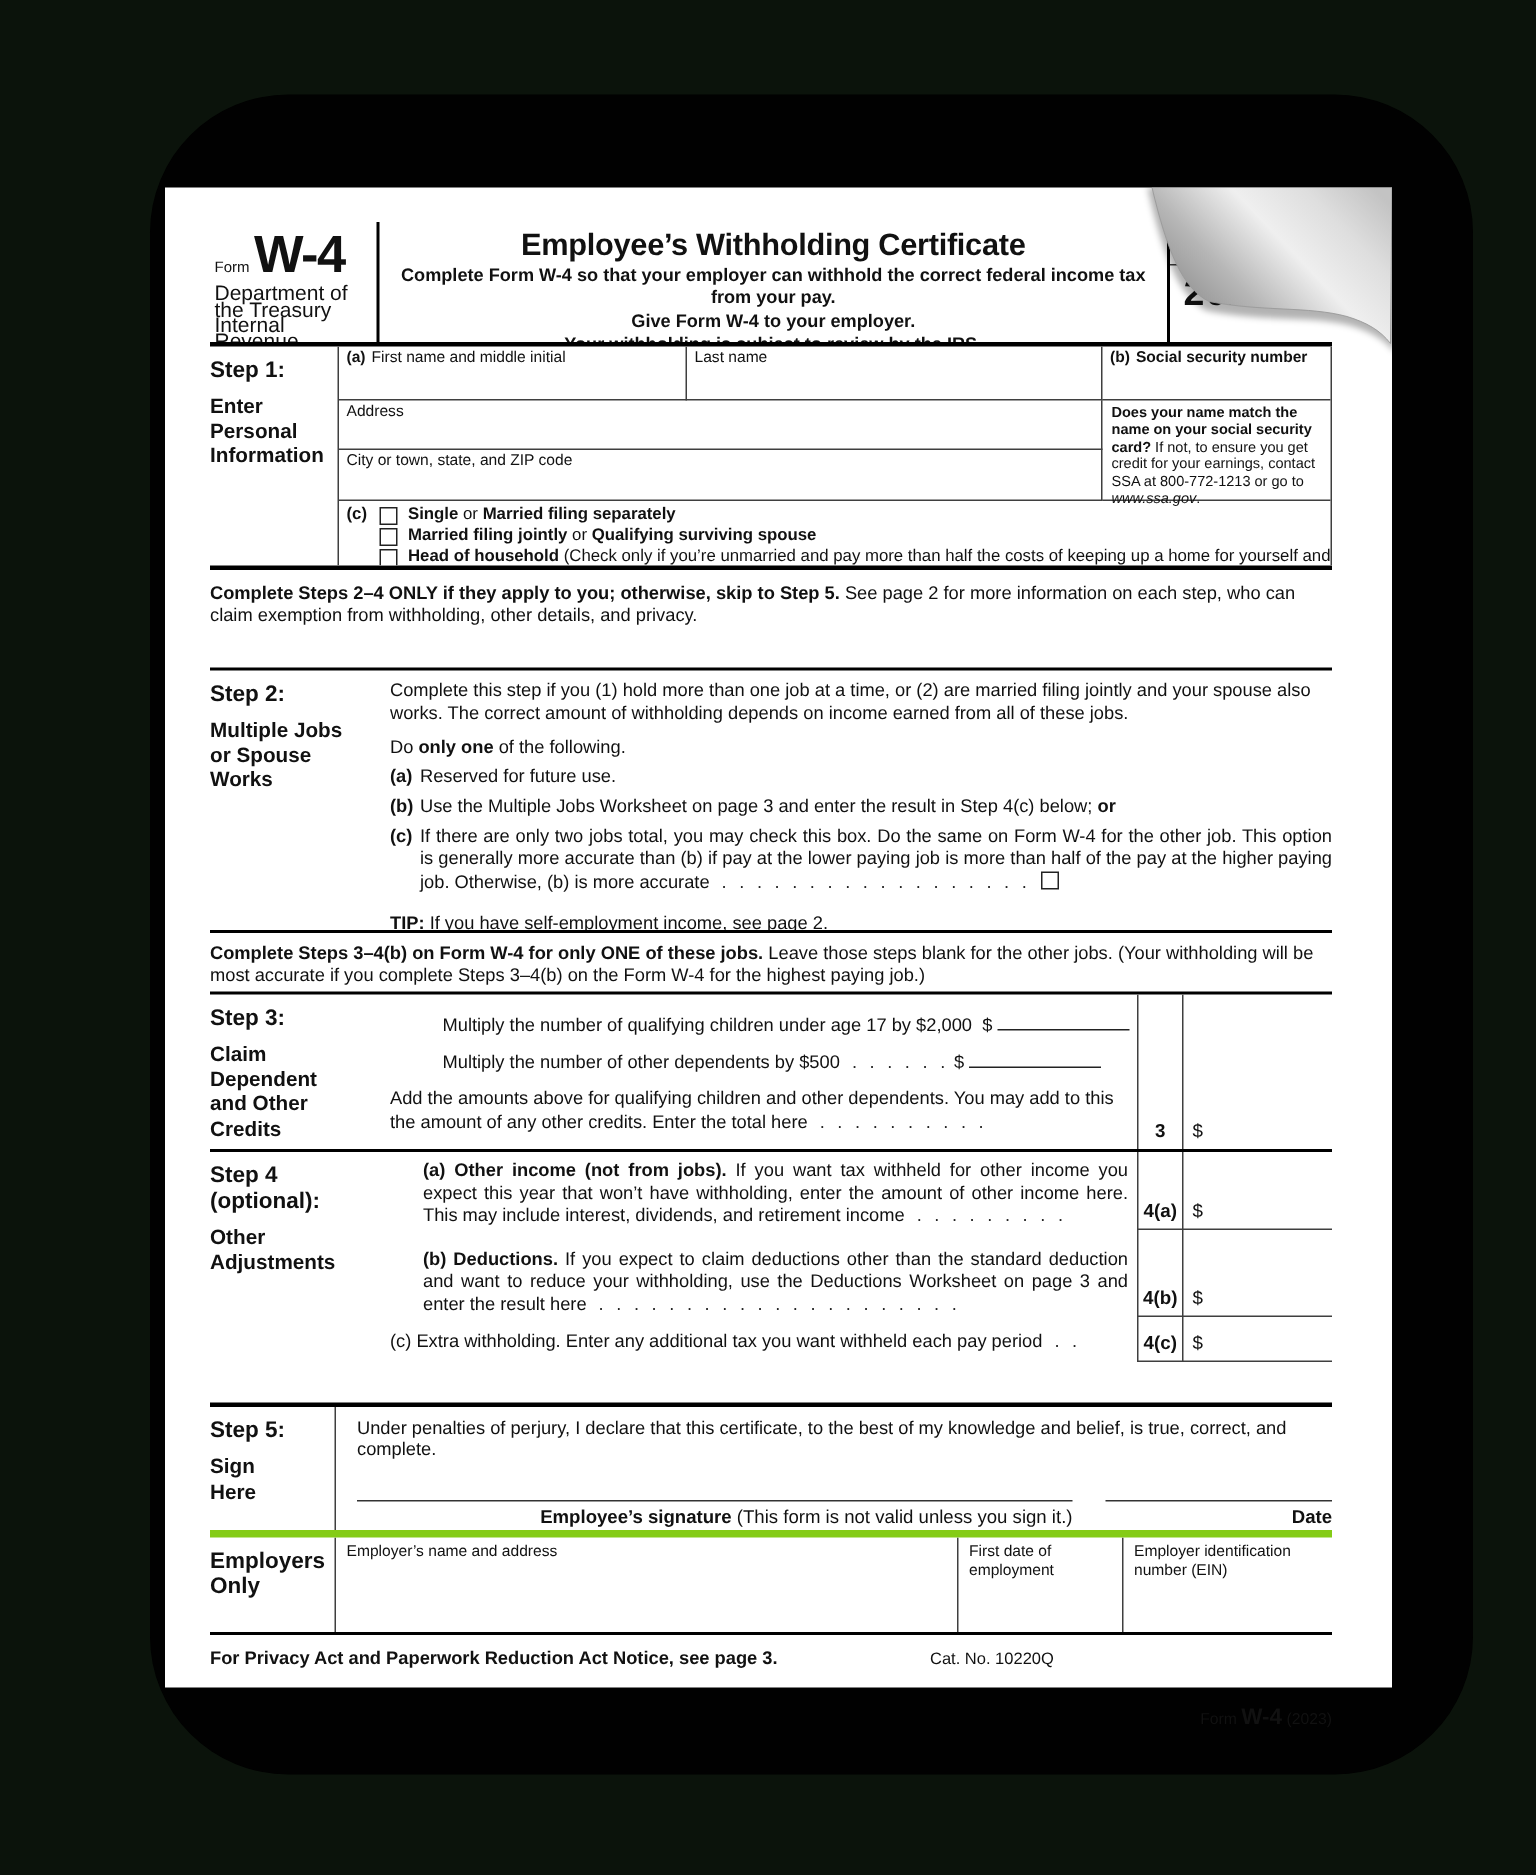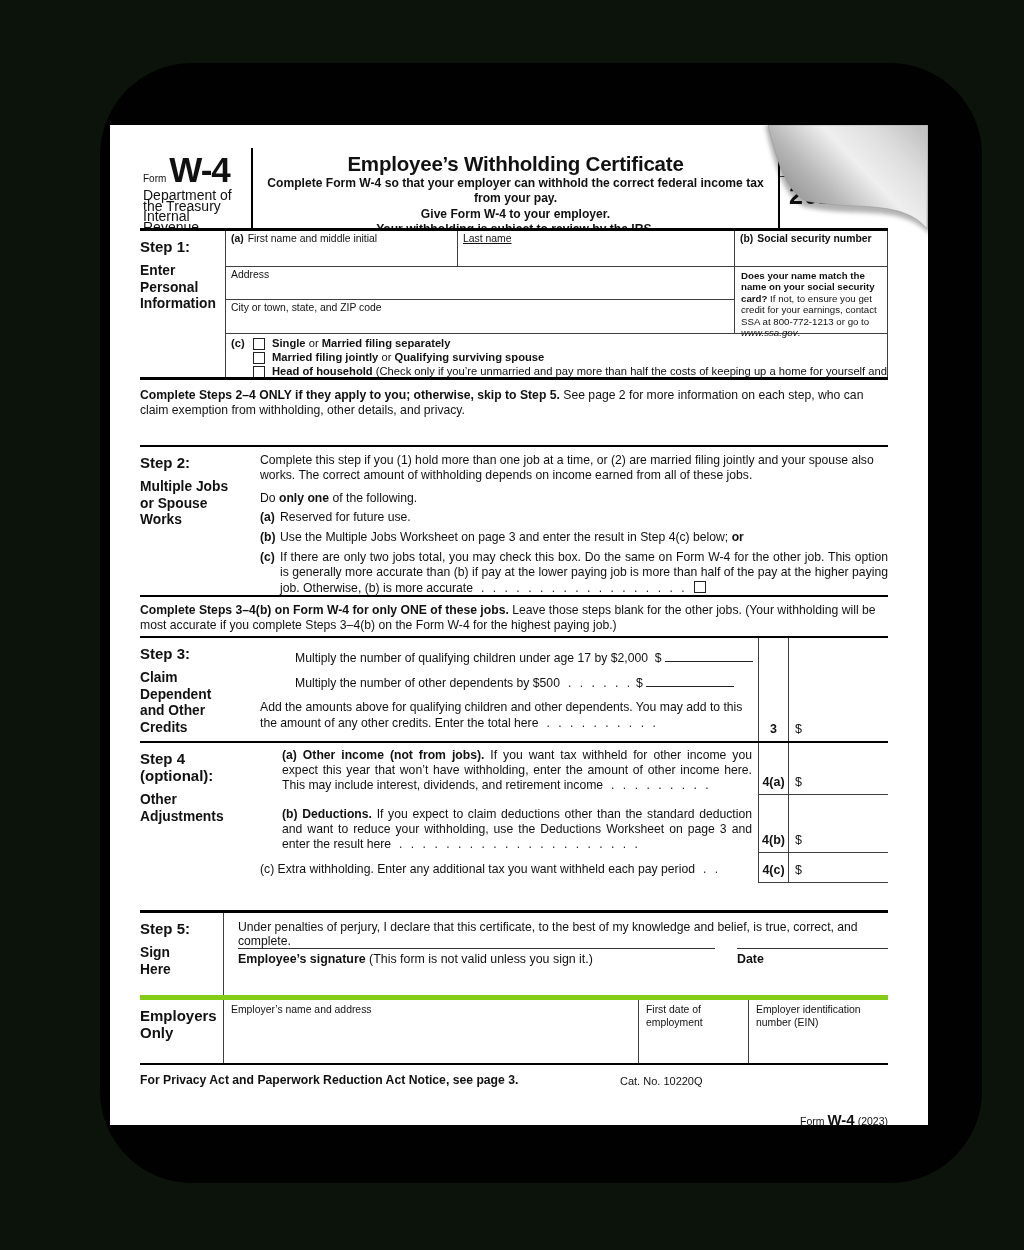--- a/index.html
+++ b/index.html
@@ -25,39 +25,39 @@
   .step1{display:flex;height:149px;border-bottom:3px solid #000;}
   .s-label{width:85px;box-sizing:border-box;}
   .step-title{font-size:15px;font-weight:bold;padding-top:7px;}
   .step-sub{font-size:13.8px;font-weight:bold;line-height:16.5px;}
   .mt8{margin-top:8px;}
   .s1-table{flex:1;border-left:1px solid #3f3f3f;border-right:1px solid #3f3f3f;box-sizing:border-box;display:grid;grid-template-columns:232px 277px 1fr;grid-template-rows:36px 33px 34px 1fr;}
   .cell{box-sizing:border-box;font-size:10.4px;padding:2px 0 0 5px;border-bottom:1px solid #3f3f3f;}
   .br{border-right:1px solid #3f3f3f;}
   .tag{font-weight:bold;margin-right:4px;}
   .c-a{grid-column:1;grid-row:1;}
-  .c-last{grid-column:2;grid-row:1;text-decoration:underline;}
+  .c-last{grid-column:2;grid-row:1;}
   .c-b{grid-column:3;grid-row:1;font-weight:bold;}
   .c-addr{grid-column:1 / span 2;grid-row:2;}
   .c-city{grid-column:1 / span 2;grid-row:3;}
   .c-ssa{grid-column:3;grid-row:2 / span 2;font-size:9.7px;line-height:11.4px;padding:3px 4px 0 6px;font-weight:normal;}
   .c-ssa b{font-weight:bold;}
   .c-ssa i{font-style:italic;}
   .c-cb{grid-column:1 / span 3;grid-row:4;border-bottom:none;padding-top:3px;}
   .cbrow{display:flex;align-items:flex-start;font-size:11.2px;line-height:13.6px;margin-bottom:.5px;}
   .ctag{font-weight:bold;width:22px;flex:0 0 22px;}
   .cbx{display:inline-block;width:10px;height:10px;border:1.4px solid #222;margin:0 7px 0 0;flex:0 0 auto;margin-top:1px;background:#fff;}
   .cbtext b{font-weight:bold;}
   
   .note{font-size:12.2px;line-height:15.4px;border-bottom:2.5px solid #000;padding-top:8px;}
   .note b{font-weight:bold;}
   .note24{height:67px;}
   .note34{height:41px;padding-top:6px;}
   
-  .step2{display:flex;height:150px;border-bottom:2.5px solid #000;}
+  .step2{display:flex;height:175px;border-bottom:2.5px solid #000;}
   .s-label2{width:120px;flex:0 0 120px;}
   .s2-body{flex:1;padding-top:6px;font-size:12.2px;line-height:15.3px;}
   .hang{padding-left:20px;margin-top:4.5px;}
   .hang .htag{display:inline-block;width:20px;margin-left:-20px;font-weight:bold;}
   .just{text-align:justify;}
   .dots{letter-spacing:2.5px;margin-left:8px;color:#222;}
   .cbx-inline{display:inline-block;width:10px;height:10px;border:1.4px solid #222;margin-left:7px;vertical-align:-1px;}
   .tip{margin-top:12px;}
   .b{font-weight:bold;}
   
@@ -72,21 +72,21 @@
   .s4-text{grid-column:2;font-size:12.2px;line-height:15.2px;padding:5px 6px 0 0;box-sizing:border-box;}
   .s4-hang{padding-left:22px;}
   .s4-hang .htag4{display:inline;font-weight:bold;}
   .rb{border-bottom:1px solid #3f3f3f;}
   .s4r3{display:flex;align-items:flex-end;padding-bottom:6px;}
   
   .gap27{height:27px;}
   .step5{display:flex;height:90px;border-top:3px solid #000;border-bottom:5px solid #84cc16;}
   .s-label5{width:83px;flex:0 0 83px;}
   .s5-body{flex:1;border-left:1px solid #3f3f3f;padding:7px 0 0 14px;font-size:12.2px;box-sizing:border-box;}
-  .sigrow{display:flex;}
+  .sigrow{display:flex;margin-top:27px;text-align:right;}
   .sigline{width:477px;border-top:1.5px solid #333;padding-top:3px;font-size:12.4px;}
   .siggap{width:22px;}
   .dateline{flex:1;border-top:1.5px solid #333;padding-top:3px;font-size:12.4px;font-weight:bold;}
   
   .emp{display:grid;grid-template-columns:83px 415px 110px 1fr;height:65px;border-bottom:2.5px solid #000;}
   .empcell{border-left:1px solid #3f3f3f;font-size:10.4px;line-height:12.6px;padding:4px 6px 0 7px;box-sizing:border-box;}
   
   .footer{position:relative;margin-top:8px;height:20px;font-size:12.2px;}
   .f-priv{font-weight:bold;}
   .f-cat{position:absolute;left:480px;top:2px;font-size:11px;font-weight:normal;}

